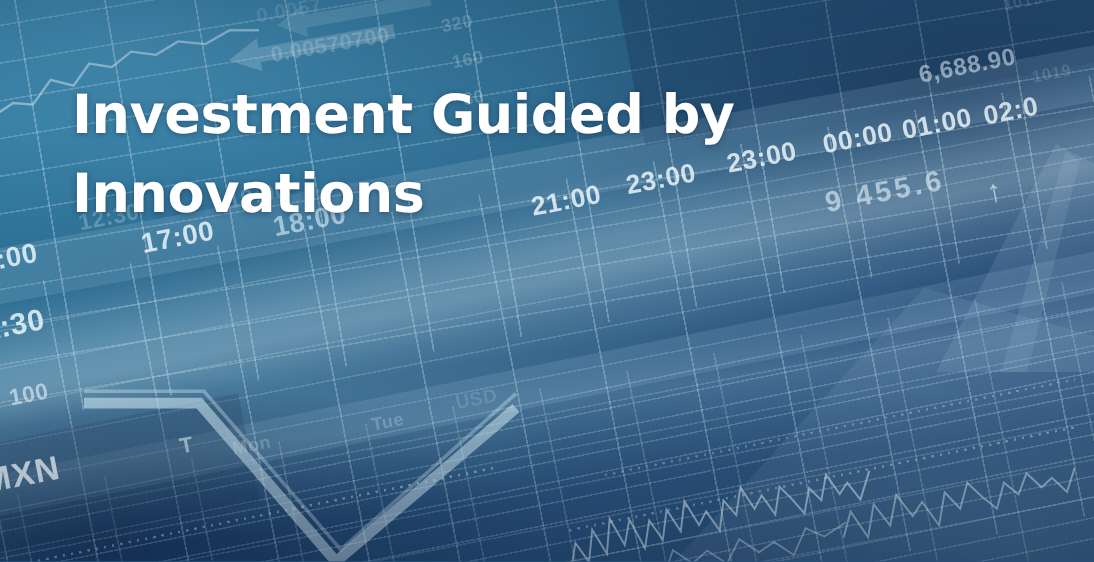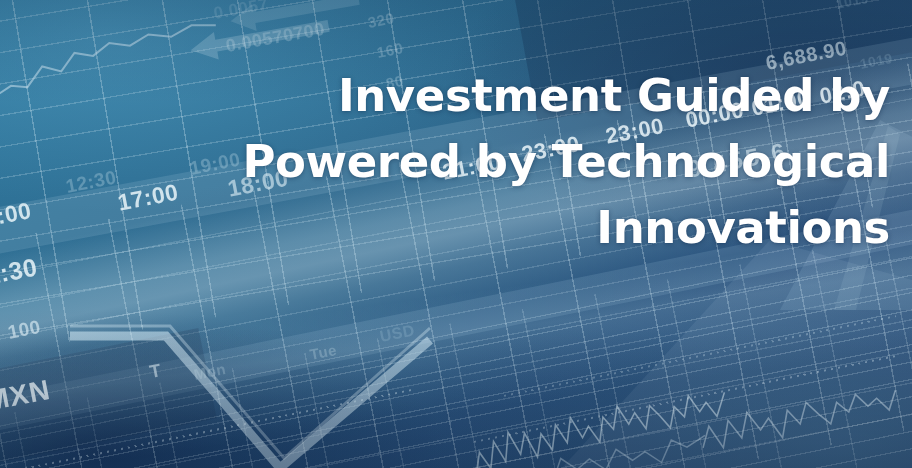--- a/index.html
+++ b/index.html
@@ -4,21 +4,20 @@
 <style>
   * { margin:0; padding:0; box-sizing:border-box; }
   html,body { width:912px; height:468px; overflow:hidden; background:#1b3a63; }
   body { font-family:"Liberation Sans", sans-serif; }
 
   #hero {
     position:relative;
     width:912px; height:468px;
     overflow:hidden;
     background:#2b6f95;
-    text-align:right;
   }
 
   
   .bg-layer { position:absolute; inset:0; pointer-events:none; }
 
   #bg-base {
     background:
       radial-gradient(ellipse 70% 60% at 12% 8%,  rgba(86,160,196,.55) 0%, rgba(86,160,196,0) 62%),
       radial-gradient(ellipse 60% 55% at 88% 18%, rgba(30,58,94,.70)  0%, rgba(30,58,94,0)  65%),
       radial-gradient(ellipse 65% 50% at 10% 96%, rgba(18,44,84,.85)  0%, rgba(18,44,84,0)  60%),
@@ -236,17 +235,16 @@
   <div class="bgtext dim" style="left:194px; top:366px; font-size:15px; transform:rotate(-11deg);">Mon</div>
   <div class="bgtext dim" style="left:310px; top:346px; font-size:15px; transform:rotate(-11deg);">Tue</div>
   <div class="bgtext dim2" style="left:380px; top:328px; font-size:16px; transform:rotate(-11deg);">USD</div>
 
   <div id="arrow-up" style="left:822px; top:146px;">↑</div>
 
   <div class="bg-layer" id="bg-vignette"></div>
 
   <h1 id="headline">
     <span class="line">Investment Guided by</span>
-    <span class="line">Powered by Technological</span>
     <span class="line">Innovations</span>
   </h1>
 
 </div>
 
 </body></html>

